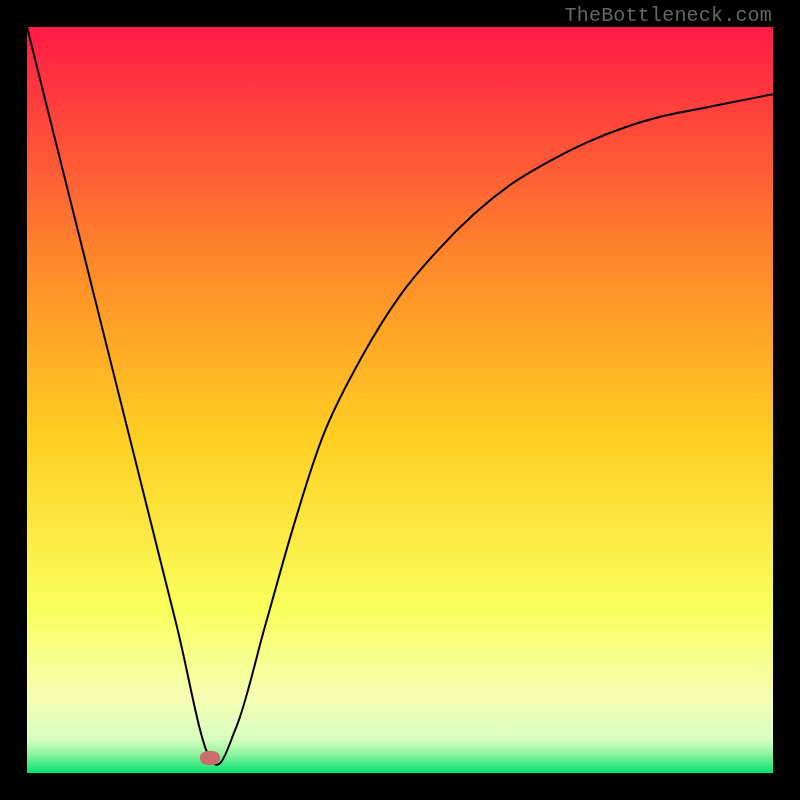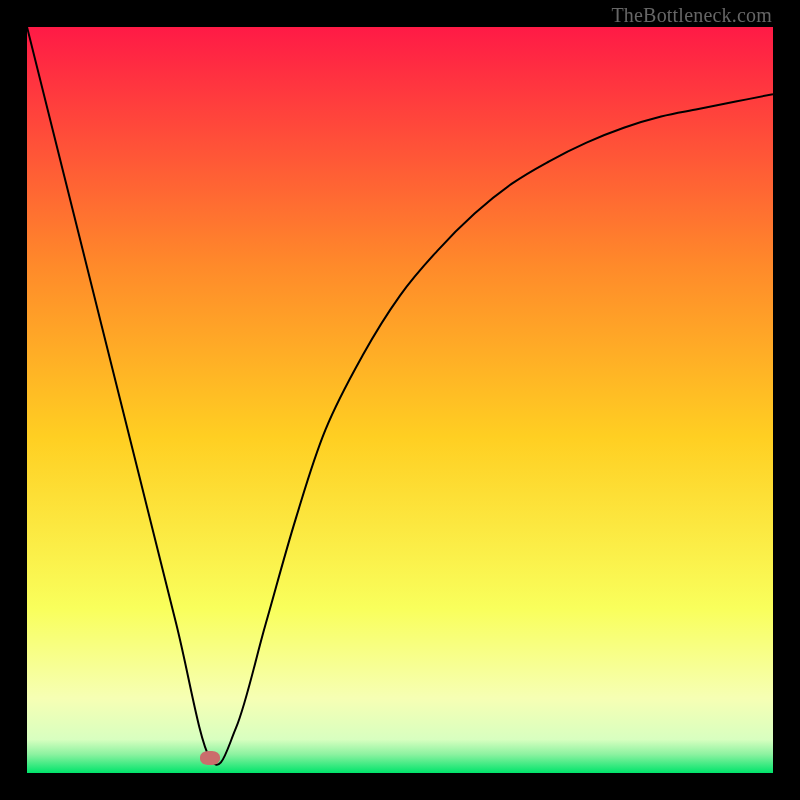--- a/index.html
+++ b/index.html
@@ -26,21 +26,21 @@
     width: 746px;
     height: 746px;
   }
   .watermark {
     position: absolute;
     top: 4px;
     right: 28px;
     color: #666;
     font-size: 20px;
     letter-spacing: 0.2px;
-    font-family: Liberation Serif, serif;
+    font-family: Liberation Mono, monospace;
   }
   .marker {
     position: absolute;
     width: 20px;
     height: 14px;
     border-radius: 8px / 6px;
     background: #cb6d6c;
     transform: translate(-50%, -50%);
   }
 </style>

